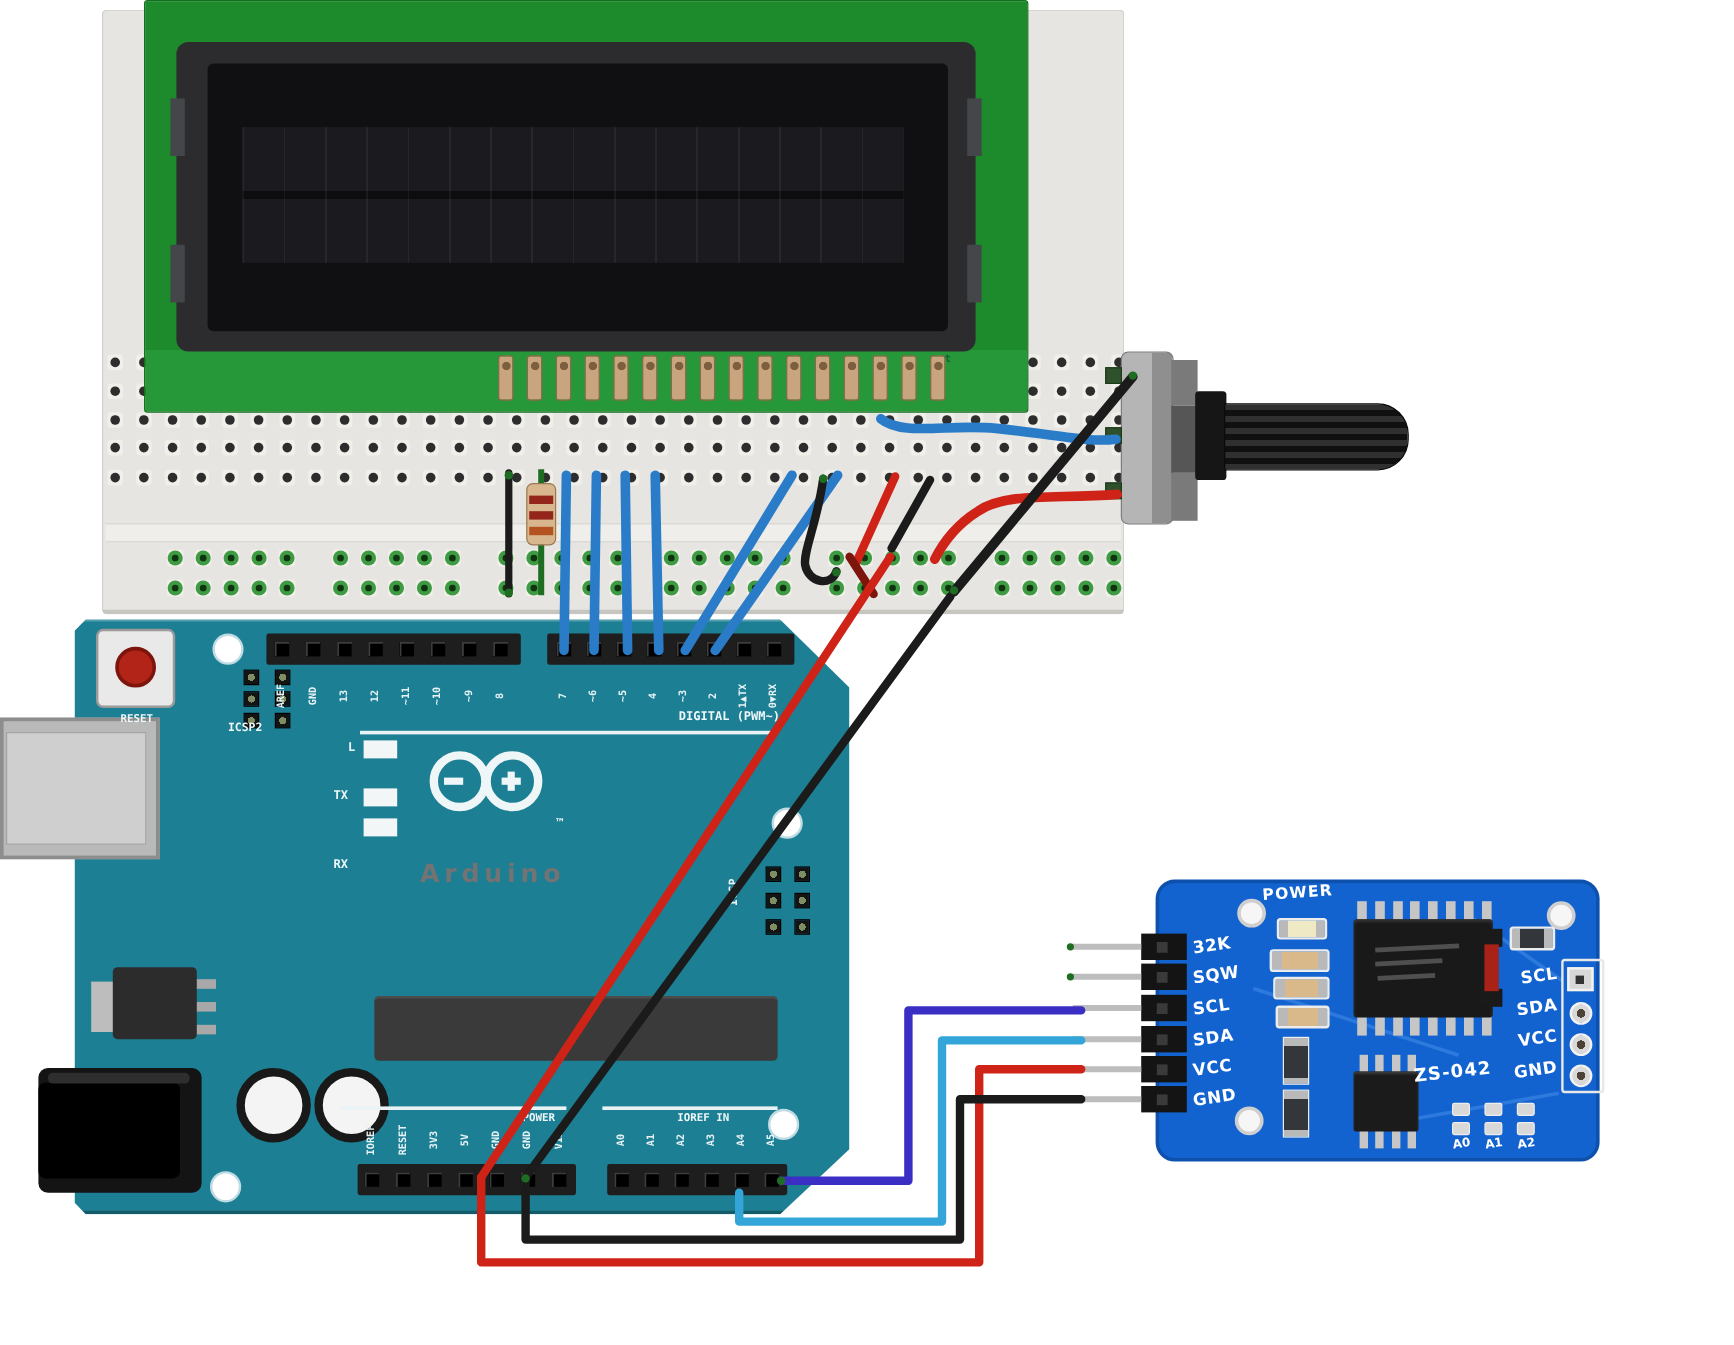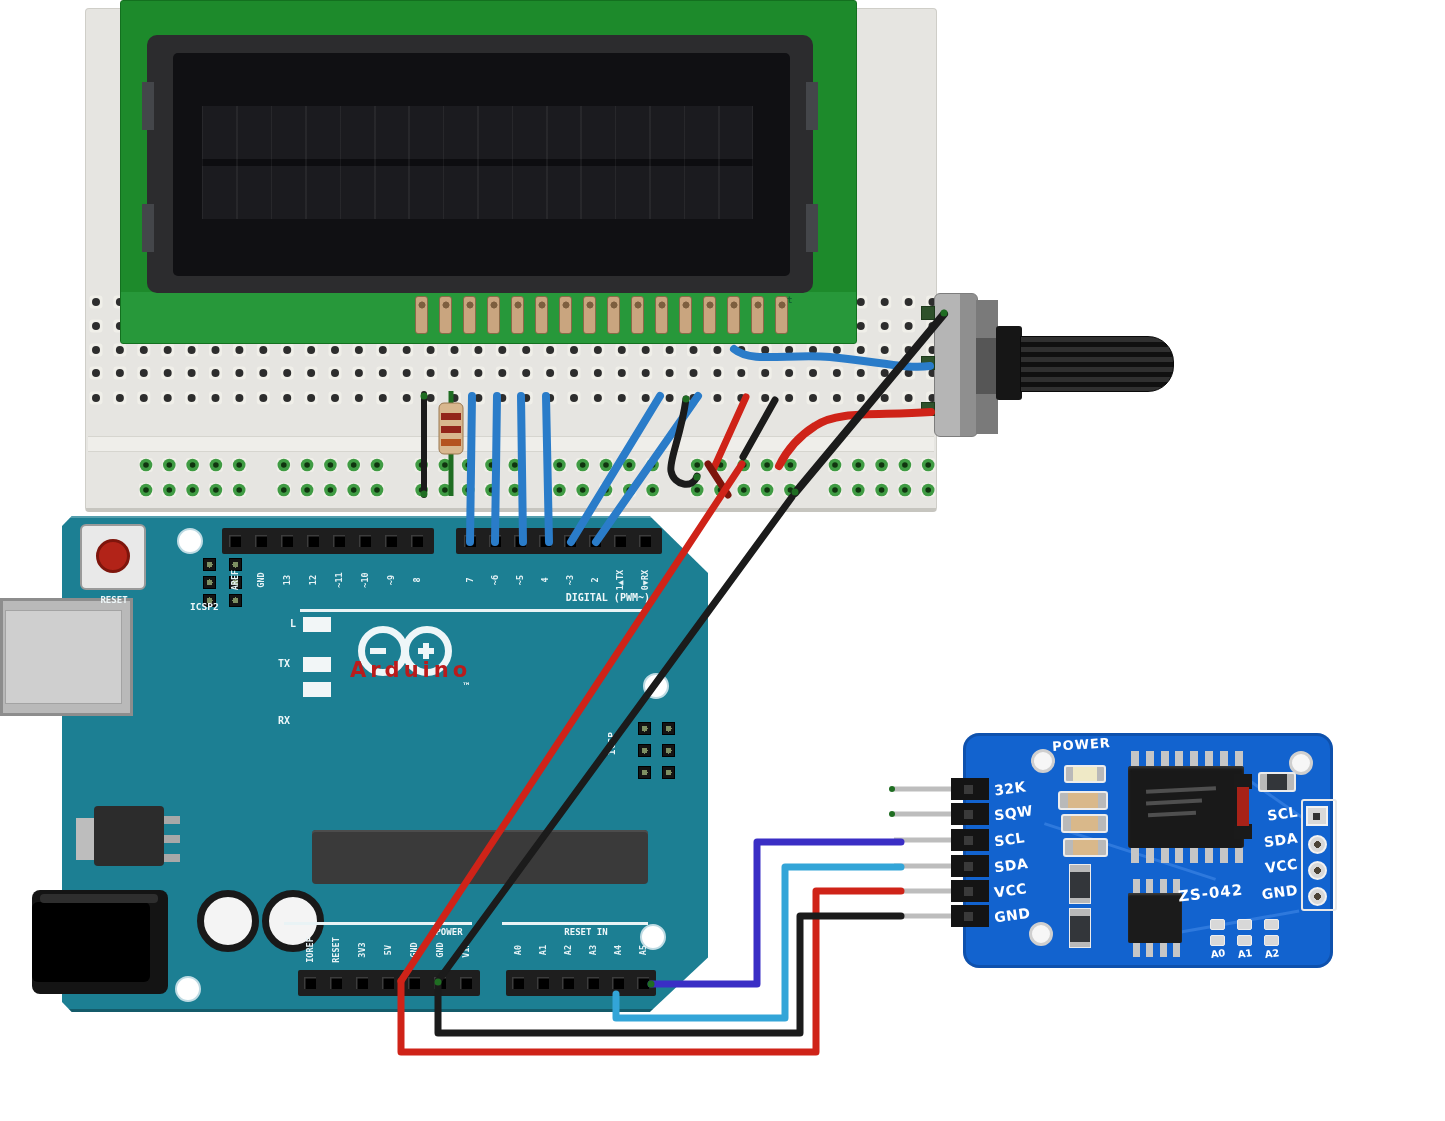--- a/index.html
+++ b/index.html
@@ -60,29 +60,29 @@
   <div style="left:197px;top:890px;width:62px;height:62px;border-radius:50%;background:#f4f4f4;border:7px solid #191919;z-index:4;"></div>
   <div style="left:262px;top:890px;width:62px;height:62px;border-radius:50%;background:#f4f4f4;border:7px solid #191919;z-index:4;"></div>
 
   <div style="left:312px;top:830px;width:336px;height:54px;background:#3a3a3a;border-radius:4px;box-shadow:inset 0 2px 0 #4c4c4c;z-index:4;"></div>
 
   <div style="left:358px;top:626px;width:50px;height:50px;border:7px solid #eef6f8;border-radius:50%;z-index:5;"></div>
   <div style="left:402px;top:626px;width:50px;height:50px;border:7px solid #eef6f8;border-radius:50%;z-index:5;"></div>
   <div style="left:370px;top:648px;width:16px;height:6px;background:#eef6f8;z-index:6;"></div>
   <div style="left:418px;top:648px;width:16px;height:6px;background:#eef6f8;z-index:6;"></div>
   <div style="left:423px;top:643px;width:6px;height:16px;background:#eef6f8;z-index:6;"></div>
-  <span style="left:350px;top:658px;font:bold 21px 'DejaVu Sans',sans-serif;color:#b91c1c;letter-spacing:4px;z-index:6;">Arduino</span>
+  <span style="left:350px;top:716px;font:bold 21px 'DejaVu Sans',sans-serif;color:#737373;letter-spacing:4px;z-index:6;">Arduino</span>
   <span style="left:462px;top:681px;font:bold 9px 'DejaVu Sans',sans-serif;color:#eef6f8;z-index:6;">™</span>
 
   <div style="left:300px;top:609px;width:348px;height:3px;background:#e9f3f5;z-index:5;"></div>
   <div style="left:284px;top:922px;width:188px;height:3px;background:#e9f3f5;z-index:5;"></div>
   <div style="left:502px;top:922px;width:146px;height:3px;background:#e9f3f5;z-index:5;"></div>
   <span class="sill" style="left:455px;top:592px;width:195px;text-align:right;font-size:10px;">DIGITAL (PWM~)</span>
   <span class="sill" style="left:404px;top:927px;width:90px;text-align:center;font-size:9px;">POWER</span>
-  <span class="sill" style="left:536px;top:927px;width:100px;text-align:center;font-size:9px;">RESET IN</span>
+  <span class="sill" style="left:536px;top:927px;width:100px;text-align:center;font-size:9px;">IOREF IN</span>
 
   <span class="sill" style="left:290px;top:618px;font-size:10px;">L</span>
   <div style="left:303px;top:617px;width:28px;height:15px;background:#f2f6f7;z-index:5;"></div>
   <span class="sill" style="left:278px;top:658px;font-size:10px;">TX</span>
   <div style="left:303px;top:657px;width:28px;height:15px;background:#f2f6f7;z-index:5;"></div>
   <span class="sill" style="left:278px;top:715px;font-size:10px;">RX</span>
   <div style="left:303px;top:682px;width:28px;height:15px;background:#f2f6f7;z-index:5;"></div>
 
   <span class="sill" style="left:190px;top:601px;font-size:9.5px;">ICSP2</span>
   <span class="sill" style="left:600px;top:738px;font-size:9.5px;transform:rotate(-90deg);">ICSP</span>

